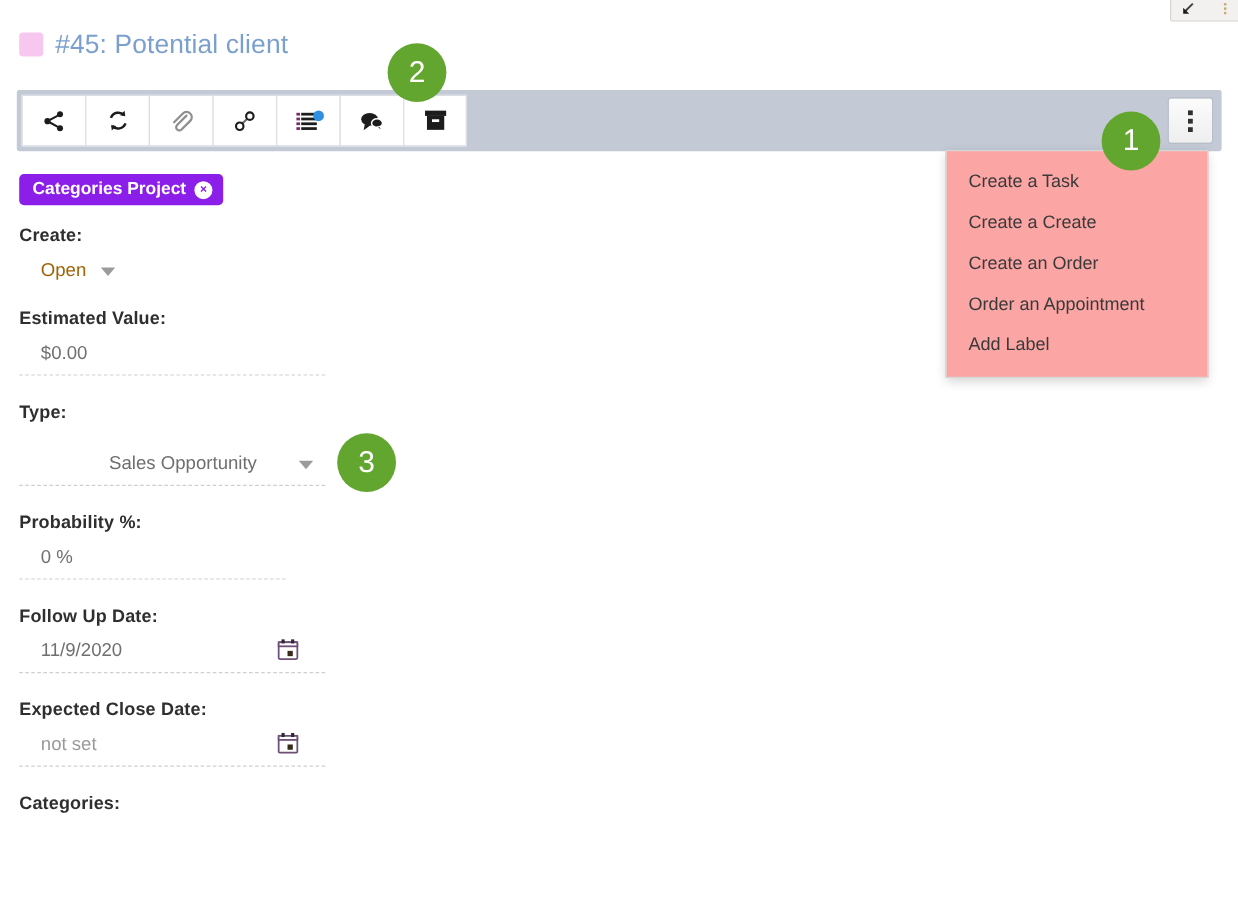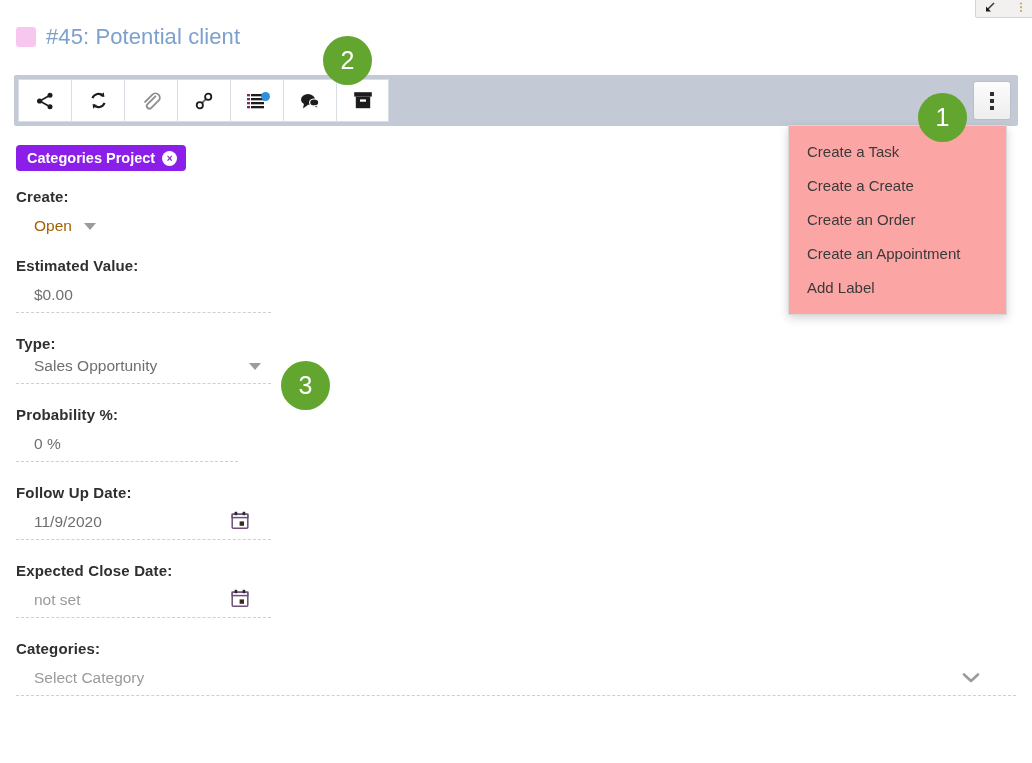--- a/index.html
+++ b/index.html
@@ -348,21 +348,21 @@
       <i></i>
       <i></i>
       <i></i>
     </div>
   </div>
 
   <div class="dropdown">
     <div class="dd-item">Create a Task</div>
     <div class="dd-item">Create a Create</div>
     <div class="dd-item">Create an Order</div>
-    <div class="dd-item">Create an Appointment</div>
+    <div class="dd-item">Order an Appointment</div>
     <div class="dd-item">Add Label</div>
   </div>
 
   <div class="chip">
     <span>Categories Project</span>
     <span class="chip-x">×</span>
   </div>
 
   <div class="form">
 
@@ -376,21 +376,21 @@
 
     <div class="field" style="margin-bottom:22px;">
       <span class="f-label">Estimated Value:</span>
       <div class="f-row f-underline" style="margin-top:12px; width:255px; padding-bottom:8px;">
         <span class="f-value">$0.00</span>
       </div>
     </div>
 
     <div class="field" style="margin-bottom:22px;">
       <span class="f-label">Type:</span>
-      <div class="f-row f-underline" style="margin-top:5px; width:255px; padding-bottom:8px;">
+      <div class="f-row f-underline" style="margin-top:26px; width:255px; padding-bottom:8px;justify-content:center;">
         <span class="f-value">Sales Opportunity</span>
         <span class="caret-down" style="position:absolute; right:10px;"></span>
       </div>
     </div>
 
     <div class="field" style="margin-bottom:22px;">
       <span class="f-label">Probability %:</span>
       <div class="f-row f-underline" style="margin-top:12px; width:222px; padding-bottom:8px;">
         <span class="f-value">0 %</span>
       </div>
@@ -423,28 +423,20 @@
             <rect x="3.6" y="0.8" width="2.6" height="3.4" fill="#2b2b2b"></rect>
             <rect x="11.6" y="0.8" width="2.6" height="3.4" fill="#2b2b2b"></rect>
             <rect x="8.6" y="10.4" width="4.4" height="4.4" fill="#3a2a1a"></rect>
           </svg>
         </span>
       </div>
     </div>
 
     <div class="field">
       <span class="f-label">Categories:</span>
-      <div class="f-row f-underline" style="margin-top:12px; width:1000px; padding-bottom:8px;">
-        <span class="f-value" style="color:#9a9a9a;">Select Category</span>
-        <span class="chev" style="position:absolute; right:40px; top:1px;">
-          <svg width="18" height="12" viewBox="0 0 18 12">
-            <path d="M2 2.5 L9 9 L16 2.5" stroke="#9b9b9b" stroke-width="2.6" fill="none" stroke-linecap="round" stroke-linejoin="round"></path>
-          </svg>
-        </span>
-      </div>
     </div>
 
   </div>
 
   <div class="badge" id="badge-1">1</div>
   <div class="badge" id="badge-2">2</div>
   <div class="badge" id="badge-3">3</div>
 
 </div>
 

